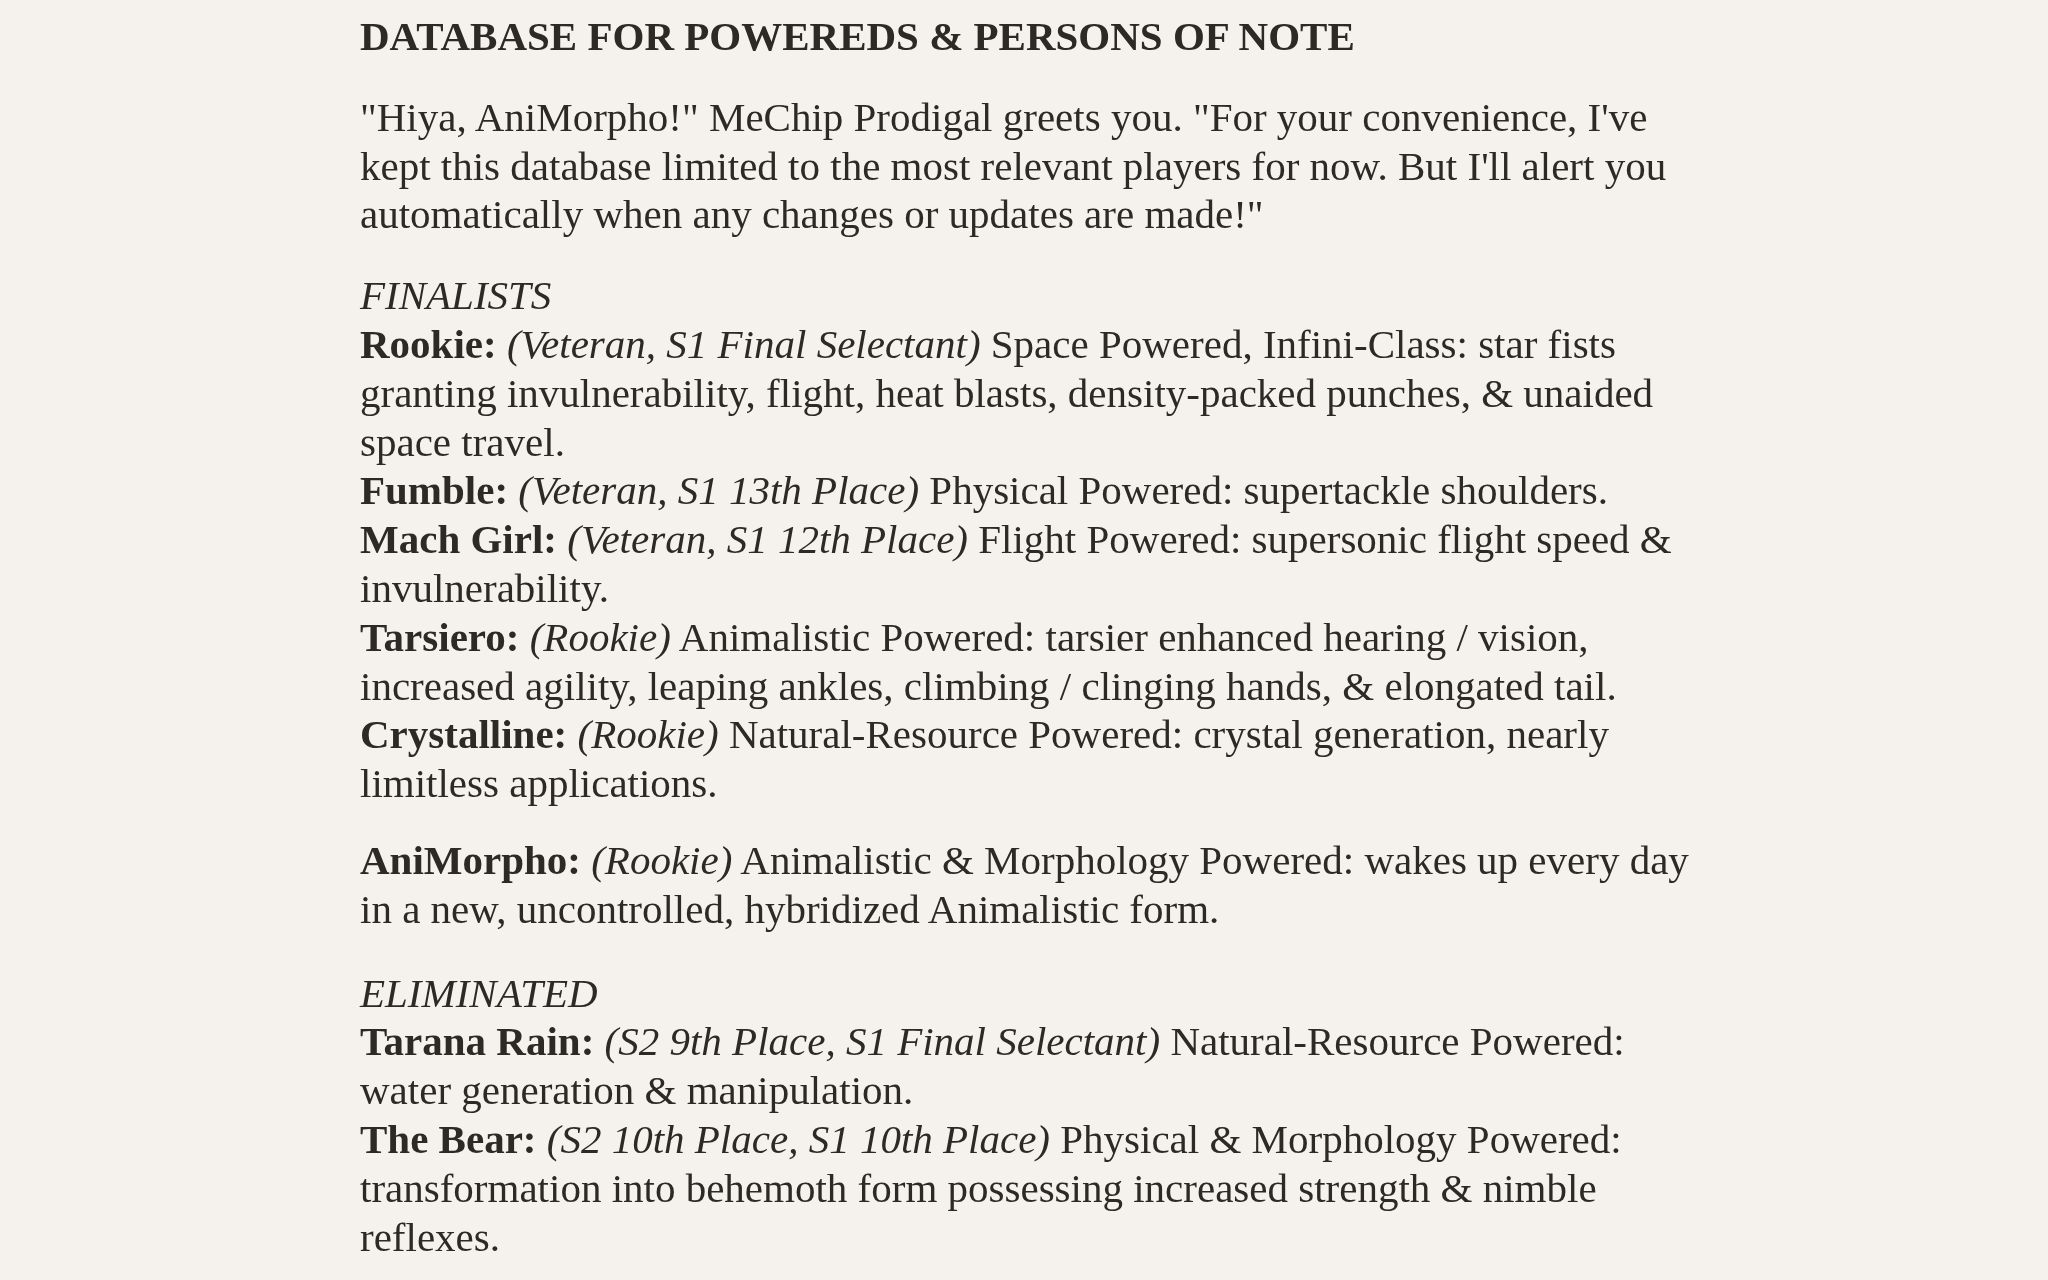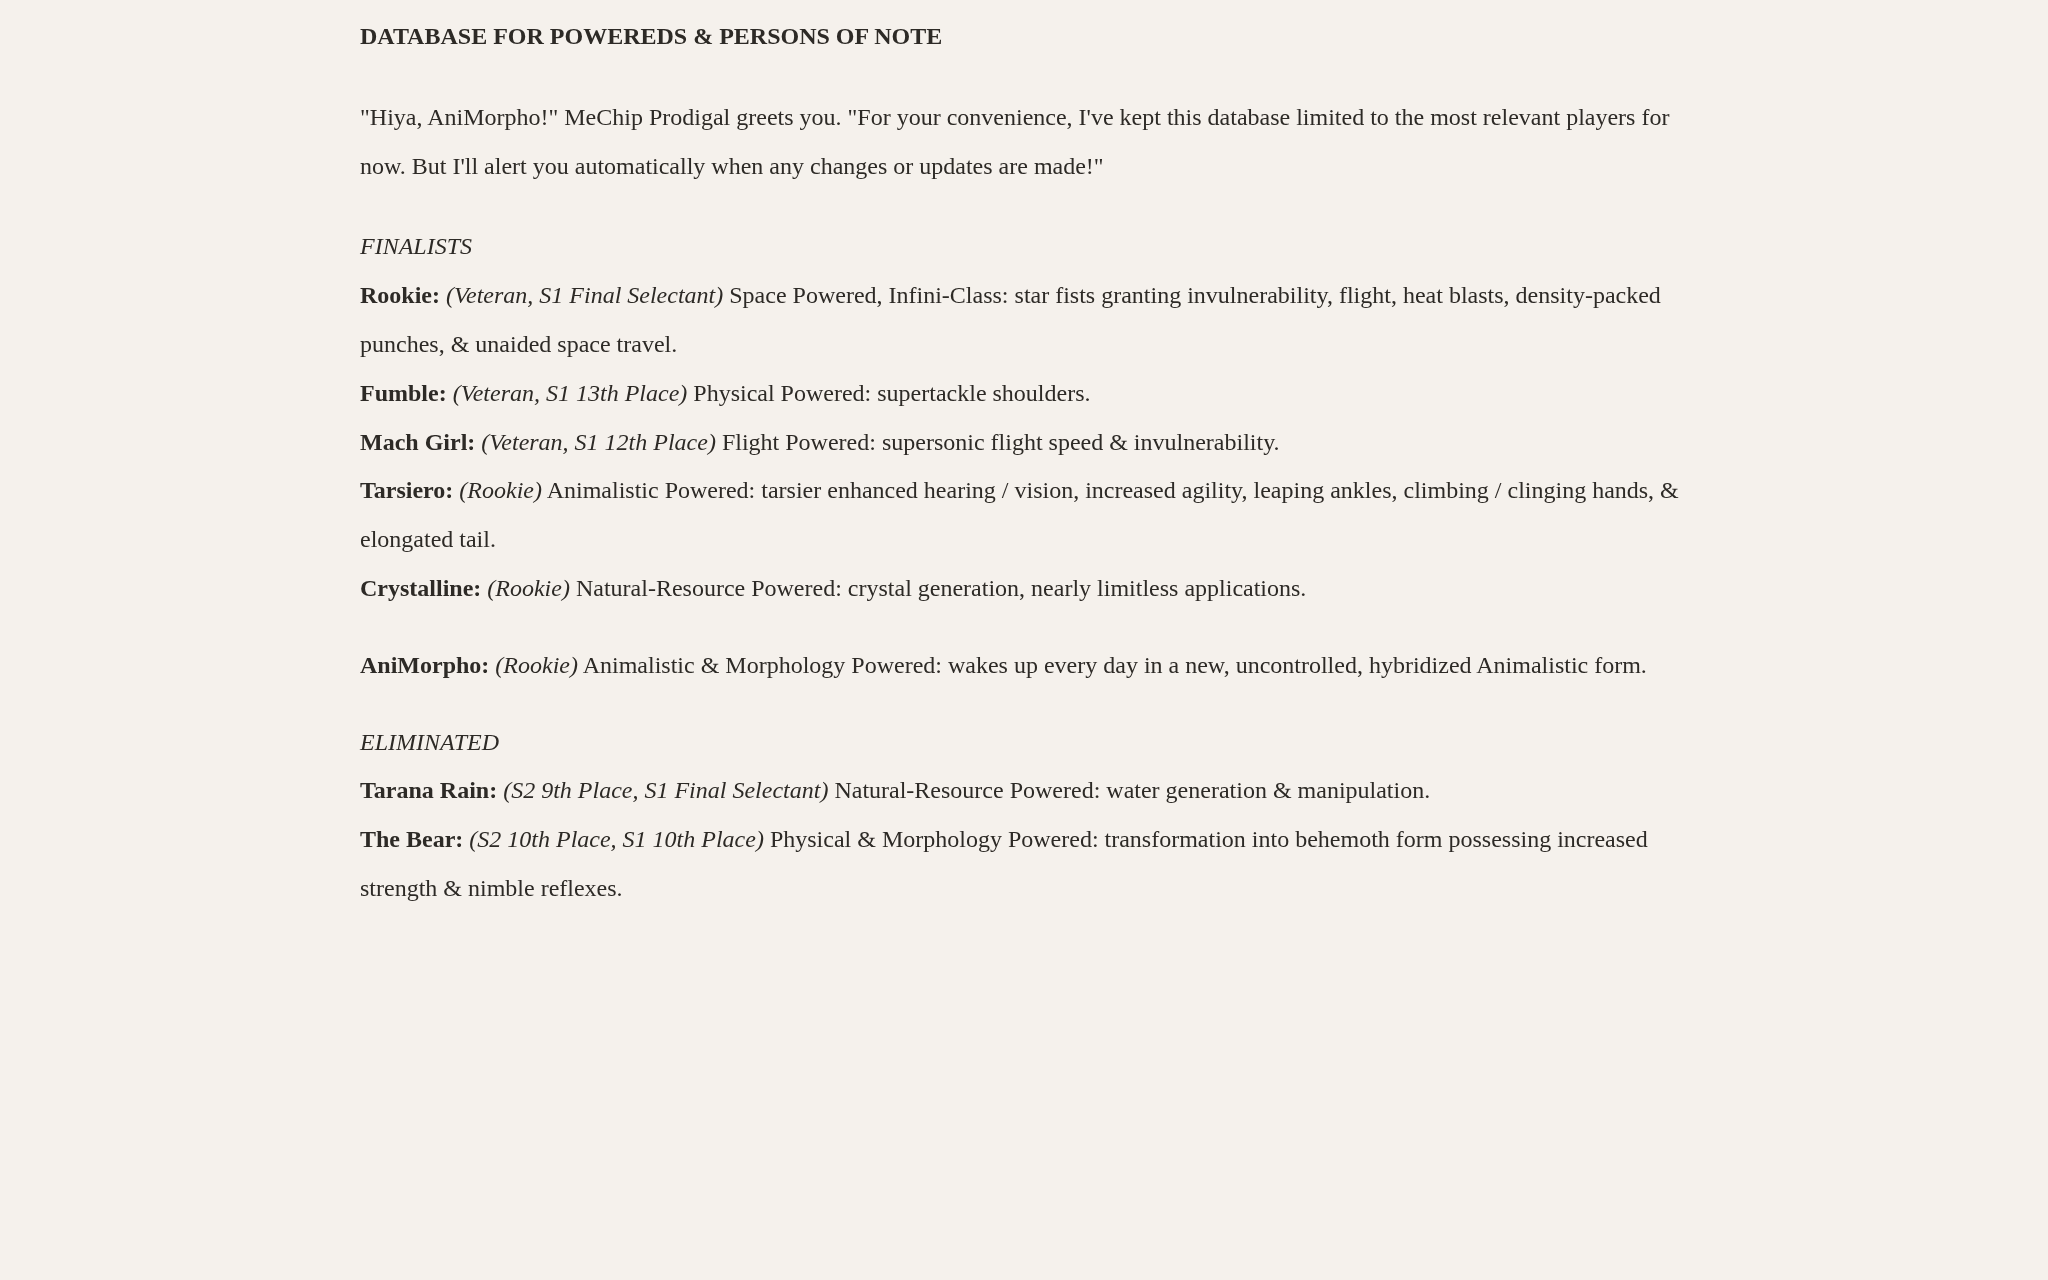--- a/index.html
+++ b/index.html
@@ -10,21 +10,21 @@
     width: 2048px;
     height: 1280px;
     overflow: hidden;
     background: #f5f1ec;
   }
   .content {
     margin-left: 360px;
     width: 1340px;
     padding-top: 12px;
     font-family: "Liberation Serif", "DejaVu Serif", serif;
-    font-size: 24px;
+    font-size: 41px;
     line-height: 48.8px;
     color: #2d2a26;
     -webkit-font-smoothing: antialiased;
   }
   .doc-title {
     font-weight: bold;
     margin: 0 0 32px 0;
   }
   .intro {
     margin: 0 0 32px 0;
@@ -42,21 +42,21 @@
   .entry .entry-name {
     font-weight: bold;
   }
   .entry .entry-tag {
     font-style: italic;
   }
   .player-block {
     margin-top: 28px;
   }
   .eliminated-block {
-    margin-top: 28px;
+    margin-top: 35px;
   }
 </style>
 </head>
 <body>
 
 <div class="content">
 
   <div class="doc-title">DATABASE FOR POWEREDS &amp; PERSONS OF NOTE</div>
 
   <div class="intro">"Hiya, AniMorpho!" MeChip Prodigal greets you. "For your convenience, I've kept this database limited to the most relevant players for now. But I'll alert you automatically when any changes or updates are made!"</div>

